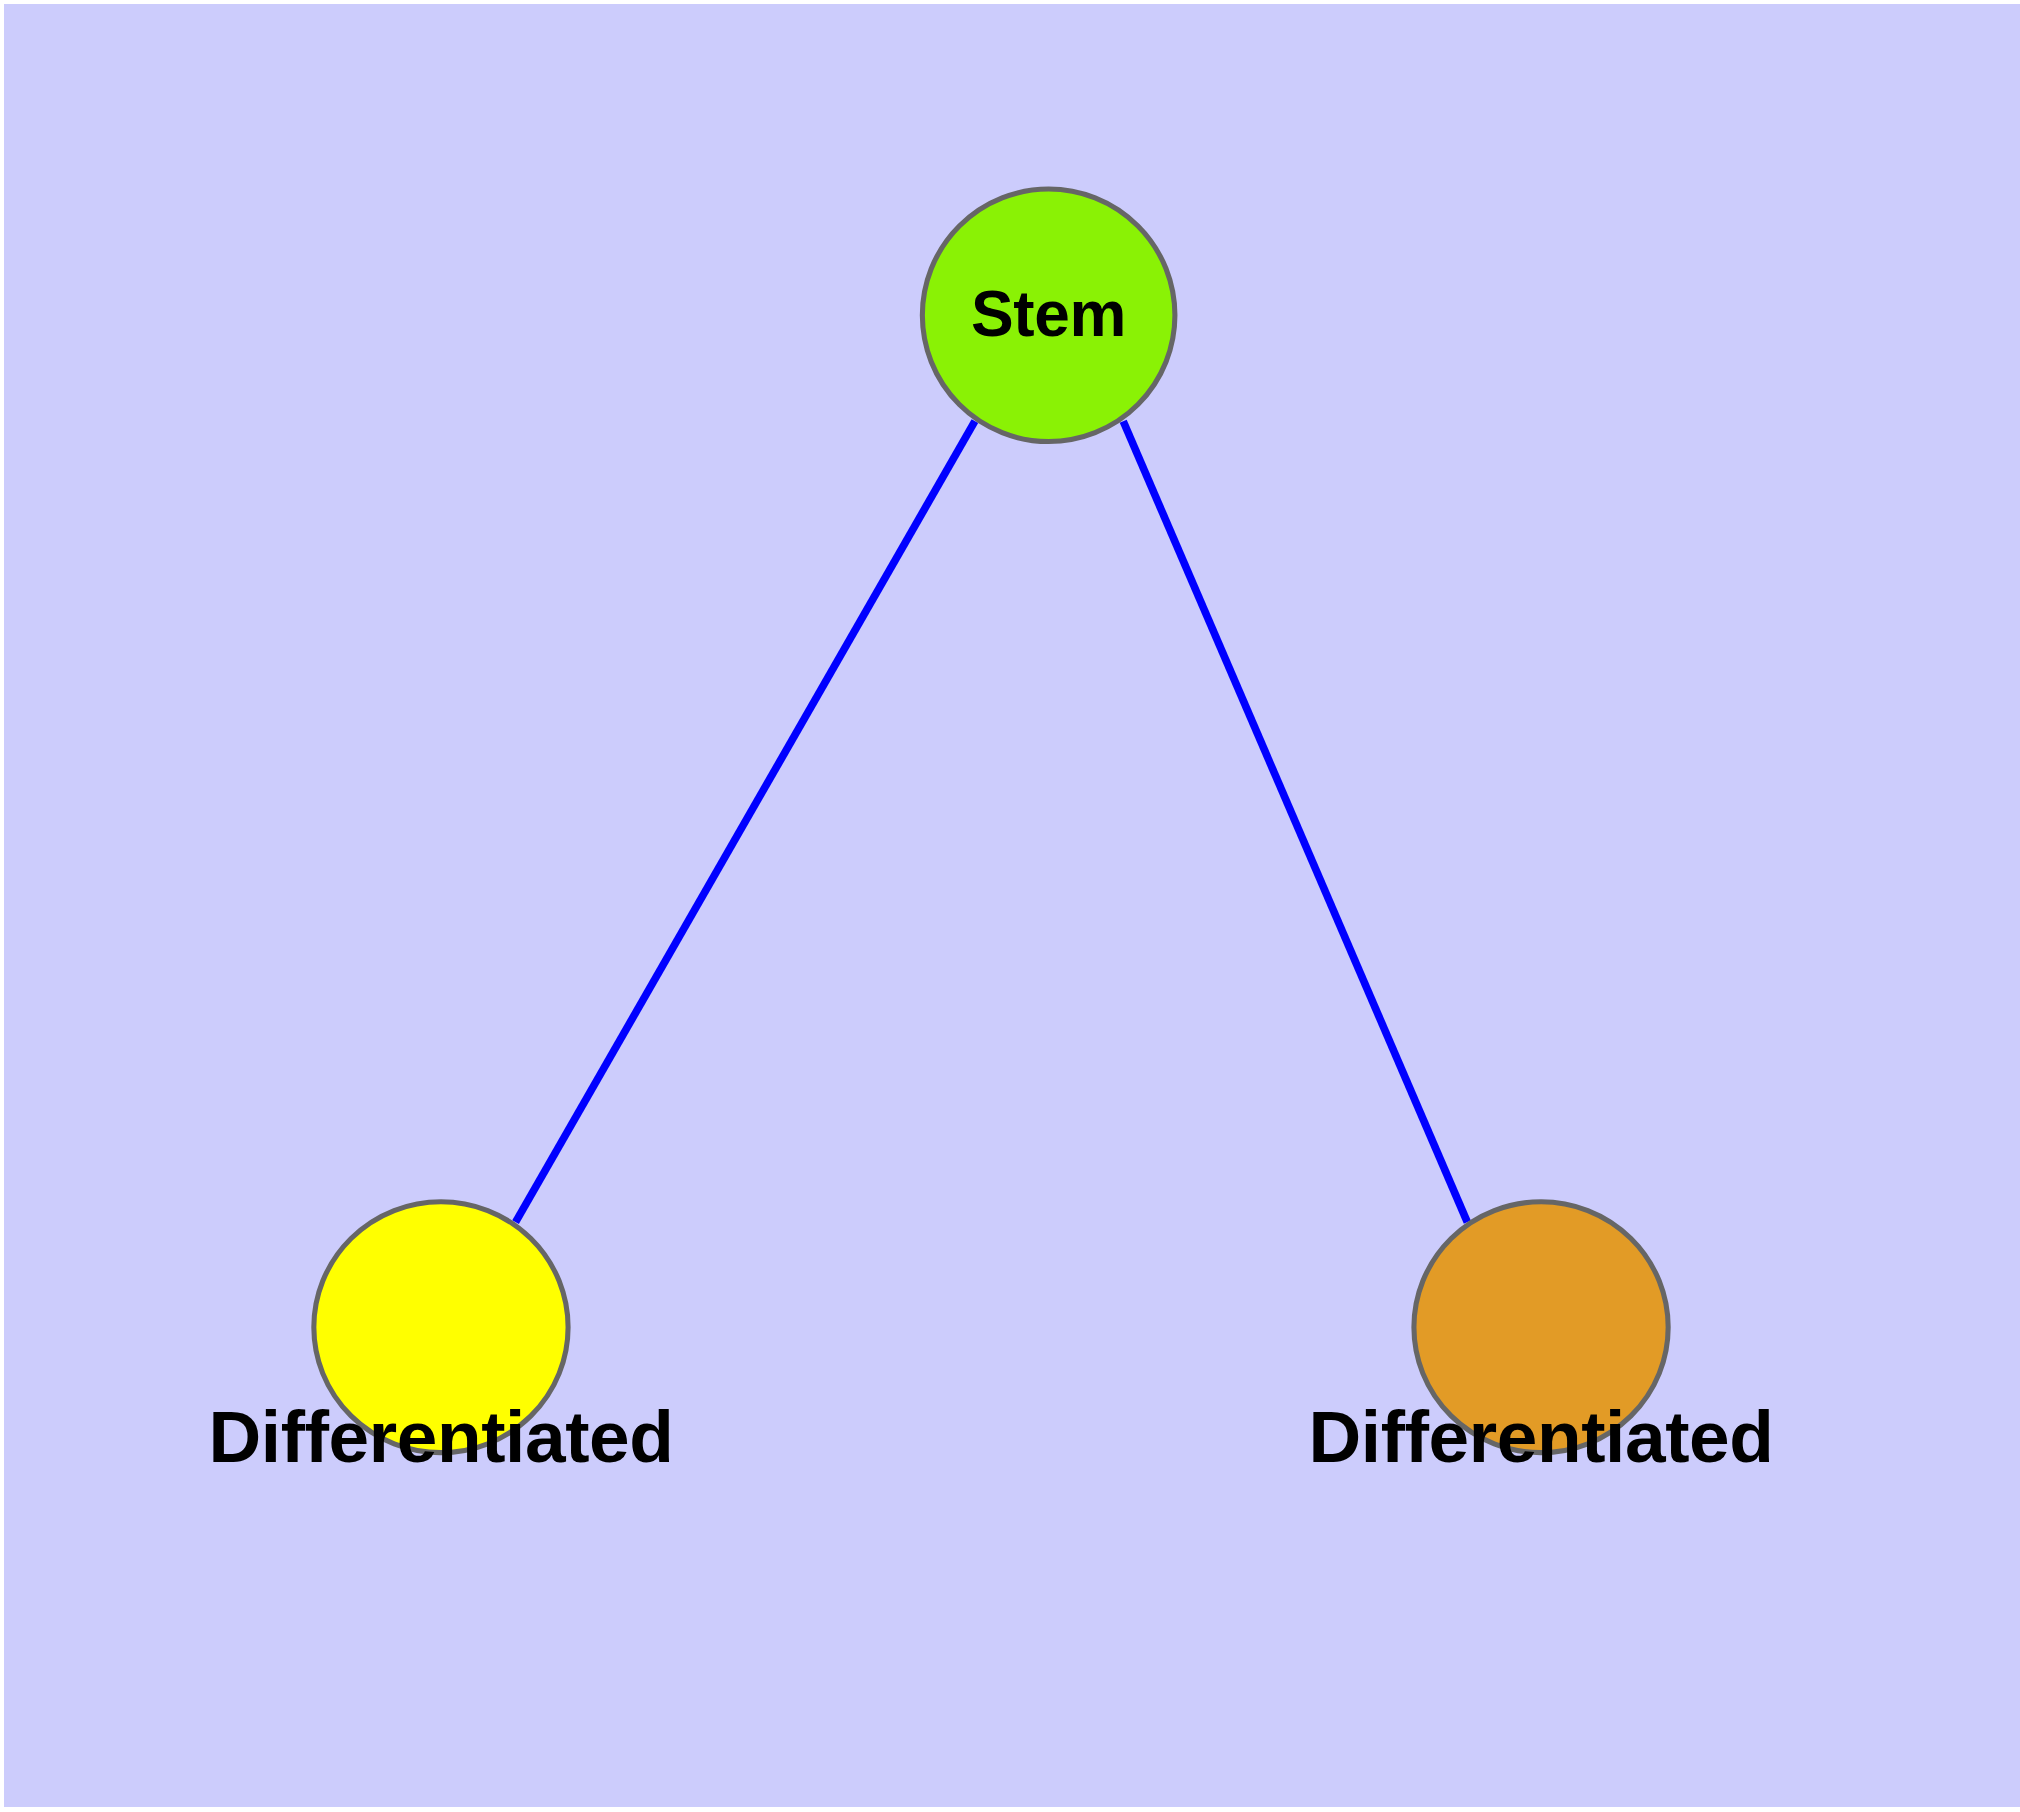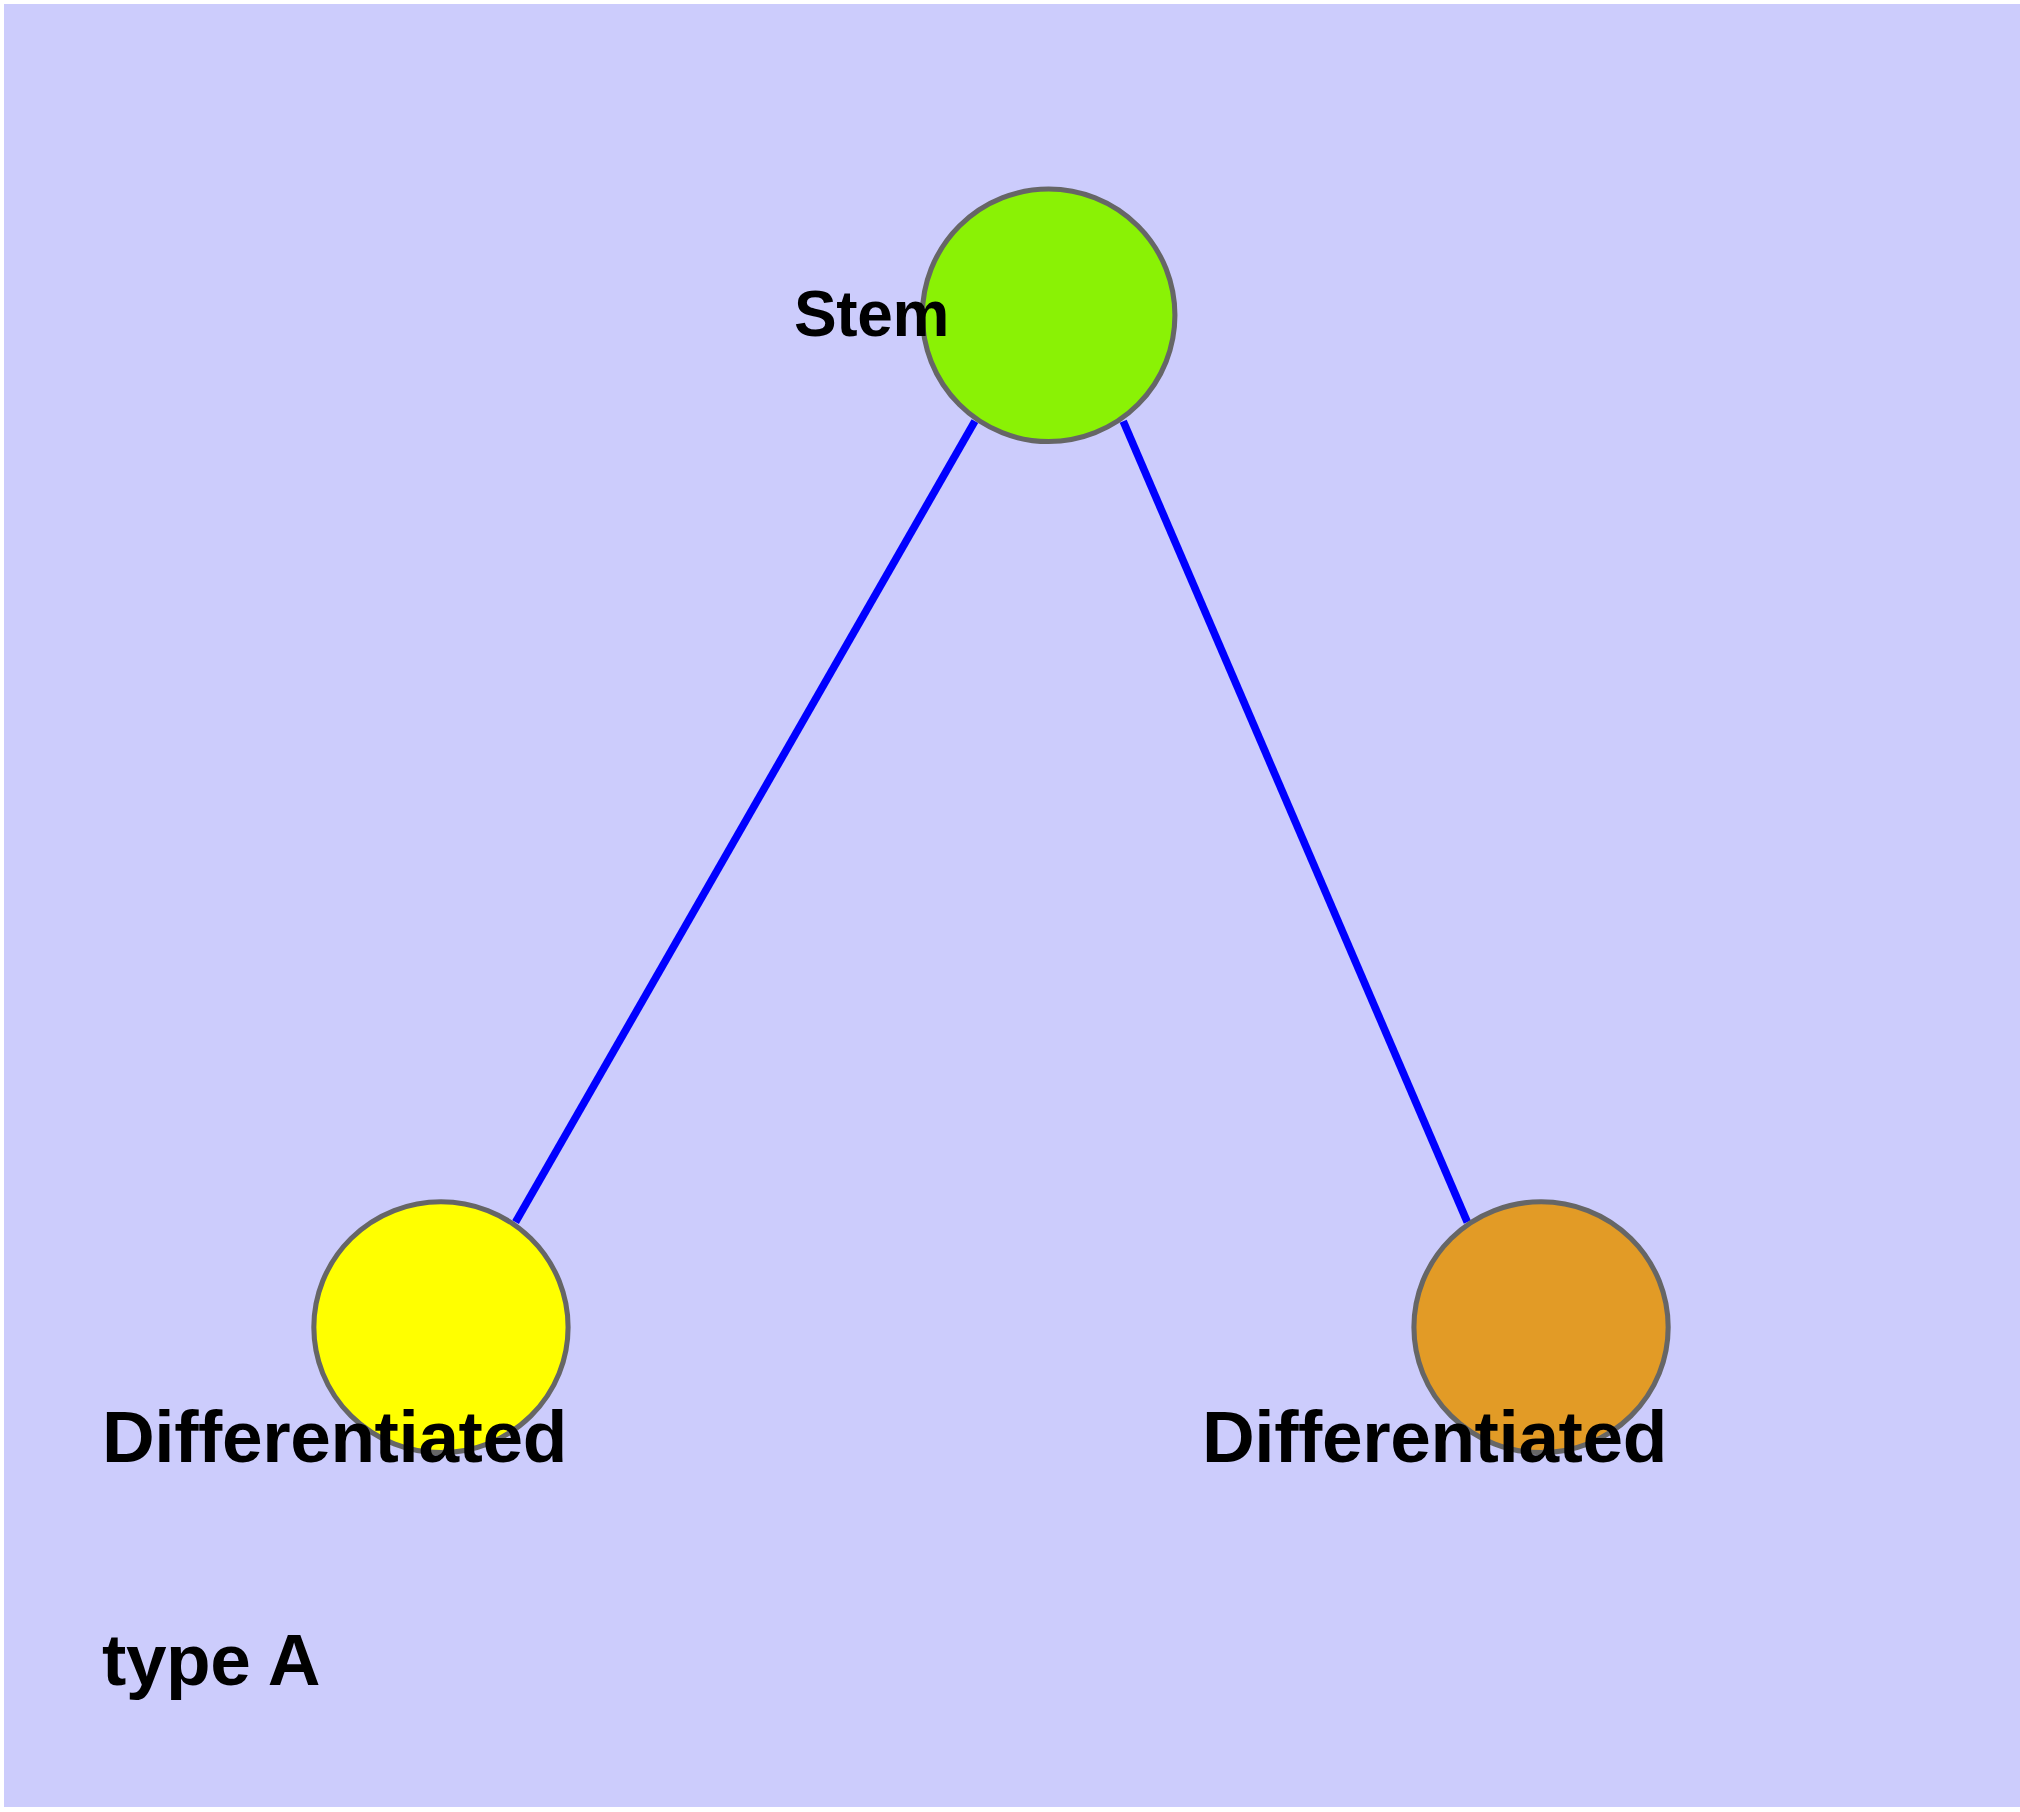--- a/index.html
+++ b/index.html
@@ -26,21 +26,21 @@
   #graph-svg {
     position: absolute;
     left: 0;
     top: 0;
     width: 2021px;
     height: 1812px;
     overflow: visible;
   }
   .node-label {
     position: absolute;
-    text-align: left;
+    text-align: center;
     font-weight: bold;
     color: #000000;
     line-height: 1.02;
     white-space: pre;
     pointer-events: none;
     letter-spacing: -0.4px;
   }
   #label-stem {
     font-size: 64px;
     left: 794px;
@@ -78,21 +78,20 @@
       <ellipse cx="1237" cy="372" rx="149" ry="149" fill="#8af205" stroke="#666666" stroke-width="6"></ellipse>
       <ellipse cx="520" cy="1566" rx="150" ry="148" fill="#ffff00" stroke="#666666" stroke-width="6"></ellipse>
       <ellipse cx="1818" cy="1566" rx="150" ry="148" fill="#e29b26" stroke="#666666" stroke-width="6"></ellipse>
     </g>
   </svg>
 
   <div class="node-label" id="label-stem">Stem</div>
 
   <div class="node-label" id="label-type-a">
     <div>Differentiated</div>
-    <div>type A</div>
   </div>
 
   <div class="node-label" id="label-type-b">
     <div>Differentiated</div>
   </div>
 
 </div>
 
 
 </body></html>

